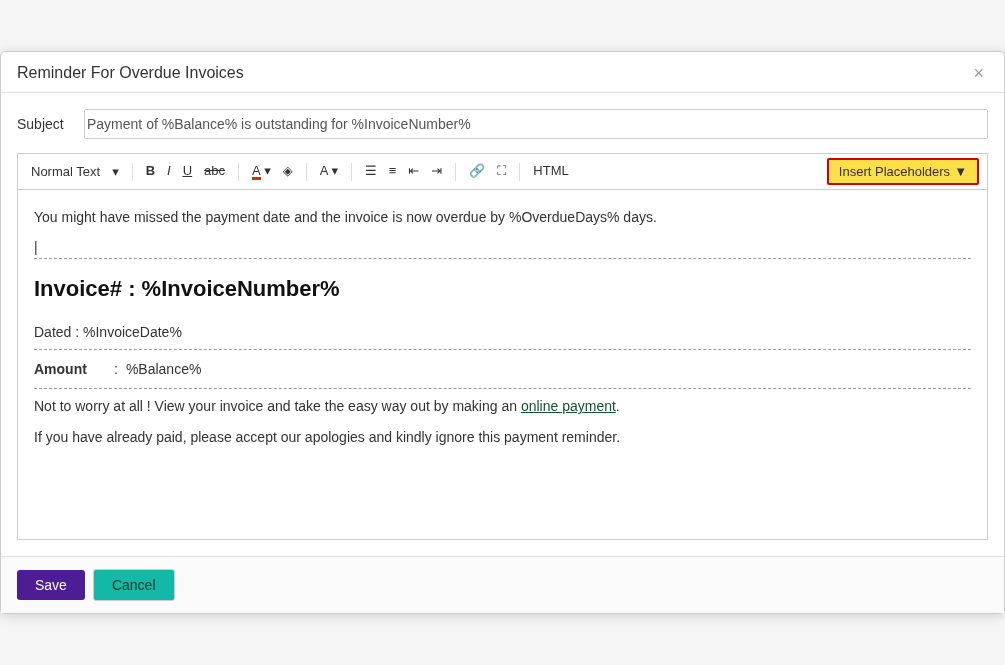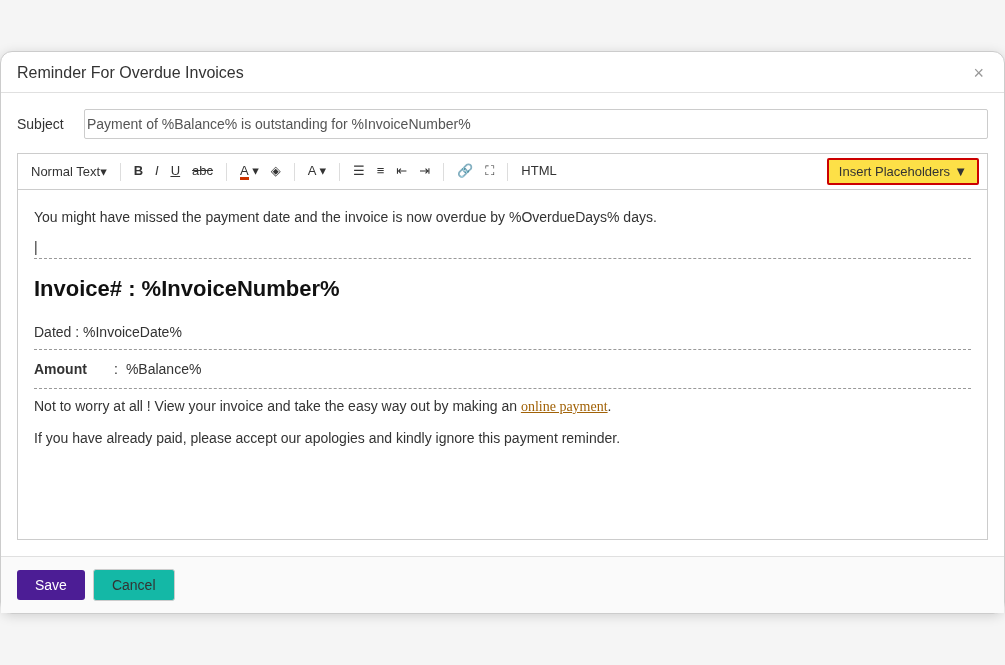--- a/index.html
+++ b/index.html
@@ -10,21 +10,21 @@
       display: flex;
       justify-content: center;
       align-items: center;
       min-height: 100vh;
     }
     .modal {
       width: 1005px;
       background: #fff;
       border: 1px solid #ccc;
       box-shadow: 0 2px 12px rgba(0,0,0,0.15);
-      border-radius: 12px;
+      border-radius: 5px;
     }
     .modal-header {
       display: flex;
       justify-content: space-between;
       align-items: center;
       padding: 12px 16px 10px 16px;
       border-bottom: 1px solid #e0e0e0;
     }
     .modal-title {
       font-size: 16px;
@@ -89,21 +89,21 @@
     }
     .toolbar-divider {
       width: 1px;
       height: 18px;
       background: #ddd;
       margin: 0 4px;
     }
     .normal-text-btn {
       display: flex;
       align-items: center;
-      gap: 0;
+      gap: 12px;
       border: none;
       background: none;
       cursor: pointer;
       font-size: 13px;
       color: #333;
       padding: 3px 5px;
     }
     .insert-placeholders-btn {
       margin-left: auto;
       display: flex;
@@ -158,23 +158,22 @@
       color: #333;
     }
     .editor-content .invoice-table .label-col {
       font-weight: bold;
       min-width: 80px;
     }
     .editor-content .invoice-table .colon-col {
       padding-right: 8px;
     }
     .online-link {
-      color: #a16207;
+      color: #14532d;
       text-decoration: underline;
-      font-family: Liberation Serif, serif;
     }
     .cursor-line {
       display: block;
       height: 16px;
     }
     .modal-footer {
       display: flex;
       align-items: center;
       padding: 12px 16px;
       border-top: 1px solid #e0e0e0;

